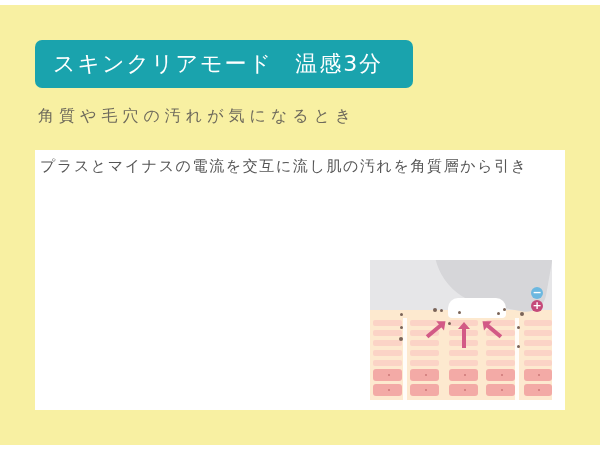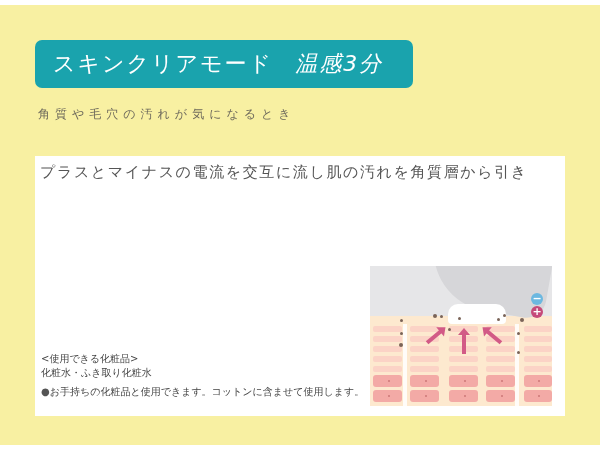--- a/index.html
+++ b/index.html
@@ -9,28 +9,28 @@
     position: absolute; left: 0; top: 5px; width: 600px; height: 440px;
     background: #f8f0a2;
   }
   .banner {
     position: absolute; left: 35px; top: 40px; width: 378px; height: 48px;
     background: #1aa3ad; border-radius: 7px;
     color: #ffffff; font-size: 22px; line-height: 48px;
     padding-left: 18px; letter-spacing: 2px; white-space: nowrap;
     font-family: "DejaVu Sans", sans-serif;
   }
-  .banner .sub { margin-left: 22px; font-style: italic; }
+  .banner .sub { margin-left: 22px; }
   .subtitle {
     position: absolute; left: 38px; top: 106px;
-    color: #6e6a5c; font-size: 12px; letter-spacing: 5px; white-space: nowrap;
+    color: #6e6a5c; font-size: 16px; letter-spacing: 5px; white-space: nowrap;
     font-family: "DejaVu Serif", serif;
   }
   .card {
-    position: absolute; left: 35px; top: 156px; width: 530px; height: 260px;
+    position: absolute; left: 35px; top: 150px; width: 530px; height: 260px;
     background: #ffffff;
   }
   .desc {
     position: absolute; left: 5px; top: 4px; width: 525px;
     color: #555555; font-size: 15px; line-height: 24.5px; letter-spacing: 1.6px;
   }
   .desc div { white-space: nowrap; }
   .notes {
     position: absolute; left: 6px; top: 196px;
     color: #444444; font-size: 10px; line-height: 14px; white-space: nowrap;
@@ -81,25 +81,20 @@
 
 <div class="banner"><span>スキンクリアモード</span><span class="sub">温感3分</span></div>
 
 <div class="subtitle">角質や毛穴の汚れが気になるとき</div>
 
 <div class="card">
   <div class="desc">
     <div>プラスとマイナスの電流を交互に流し肌の汚れを角質層から引き</div>
   </div>
 
-  <div class="notes">
-    <div>&lt;使用できる化粧品&gt;</div>
-    <div>化粧水・ふき取り化粧水</div>
-    <div class="note"><span class="bullet">●</span><span>お手持ちの化粧品と使用できます。コットンに含ませて使用します。</span></div>
-  </div>
 
   <div class="illus">
     <div class="device-body"></div>
     <div class="device-head"></div>
     <div class="cotton"></div>
 
     <div class="pore" style="left:33px; top:58px; height:82px;"></div>
     <div class="pore" style="left:145px; top:58px; height:82px;"></div>
 
     <div class="cell" style="left:3px;top:60px;width:29px;"></div>

